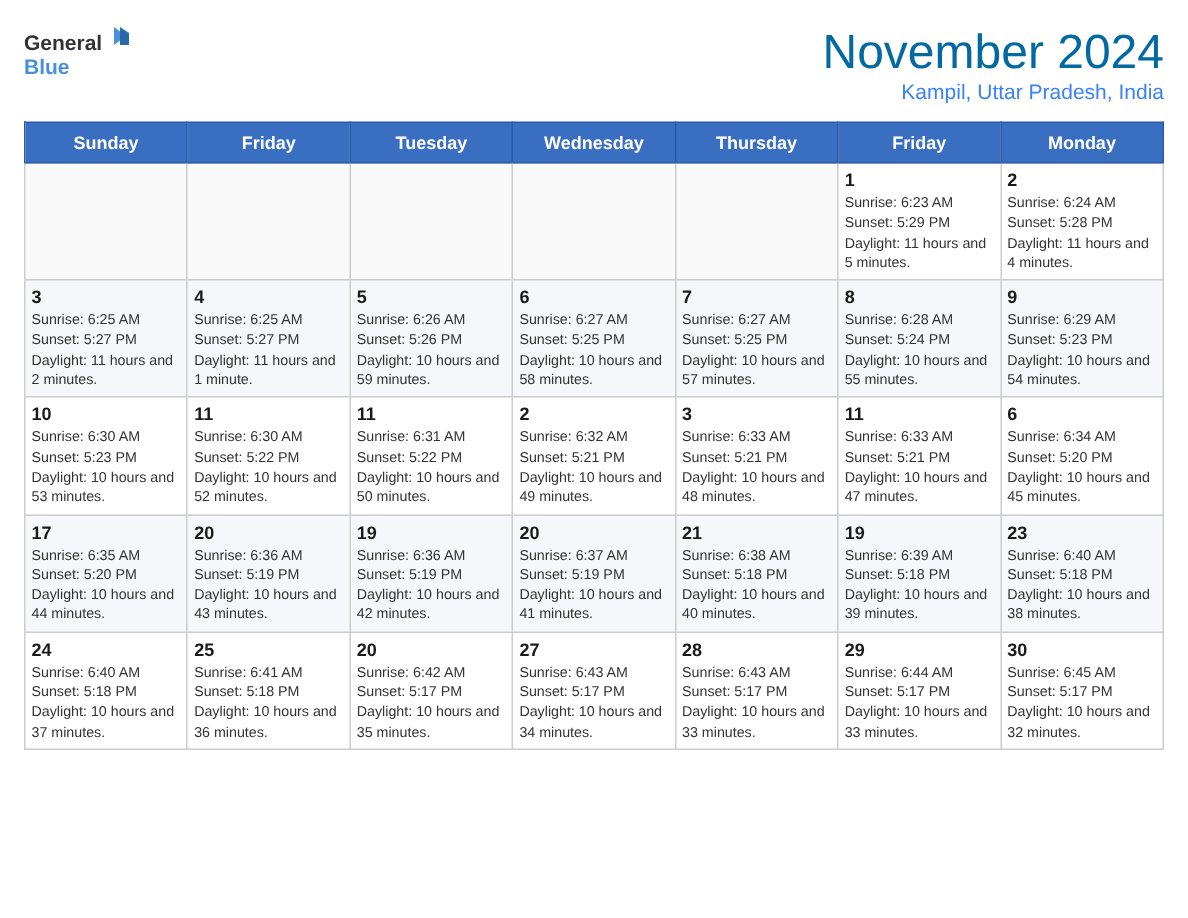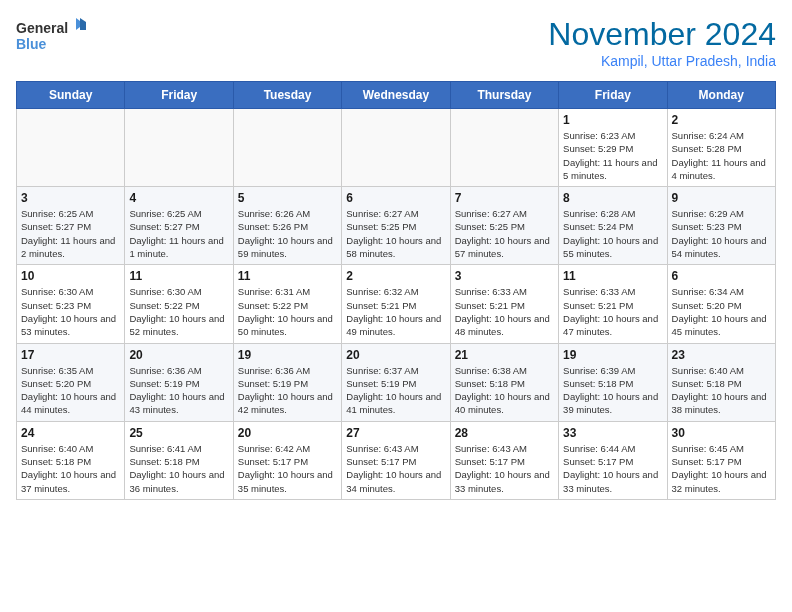--- a/index.html
+++ b/index.html
@@ -239,21 +239,21 @@
           </td>
           <td>
             <div class="day-number">27</div>
             <div class="day-info">Sunrise: 6:43 AM<br>Sunset: 5:17 PM<br>Daylight: 10 hours and 34 minutes.</div>
           </td>
           <td>
             <div class="day-number">28</div>
             <div class="day-info">Sunrise: 6:43 AM<br>Sunset: 5:17 PM<br>Daylight: 10 hours and 33 minutes.</div>
           </td>
           <td>
-            <div class="day-number">33</div>
+            <div class="day-number">29</div>
             <div class="day-info">Sunrise: 6:44 AM<br>Sunset: 5:17 PM<br>Daylight: 10 hours and 33 minutes.</div>
           </td>
           <td>
             <div class="day-number">30</div>
             <div class="day-info">Sunrise: 6:45 AM<br>Sunset: 5:17 PM<br>Daylight: 10 hours and 32 minutes.</div>
           </td>
         </tr>
       </tbody>
   </table>
 </div>

